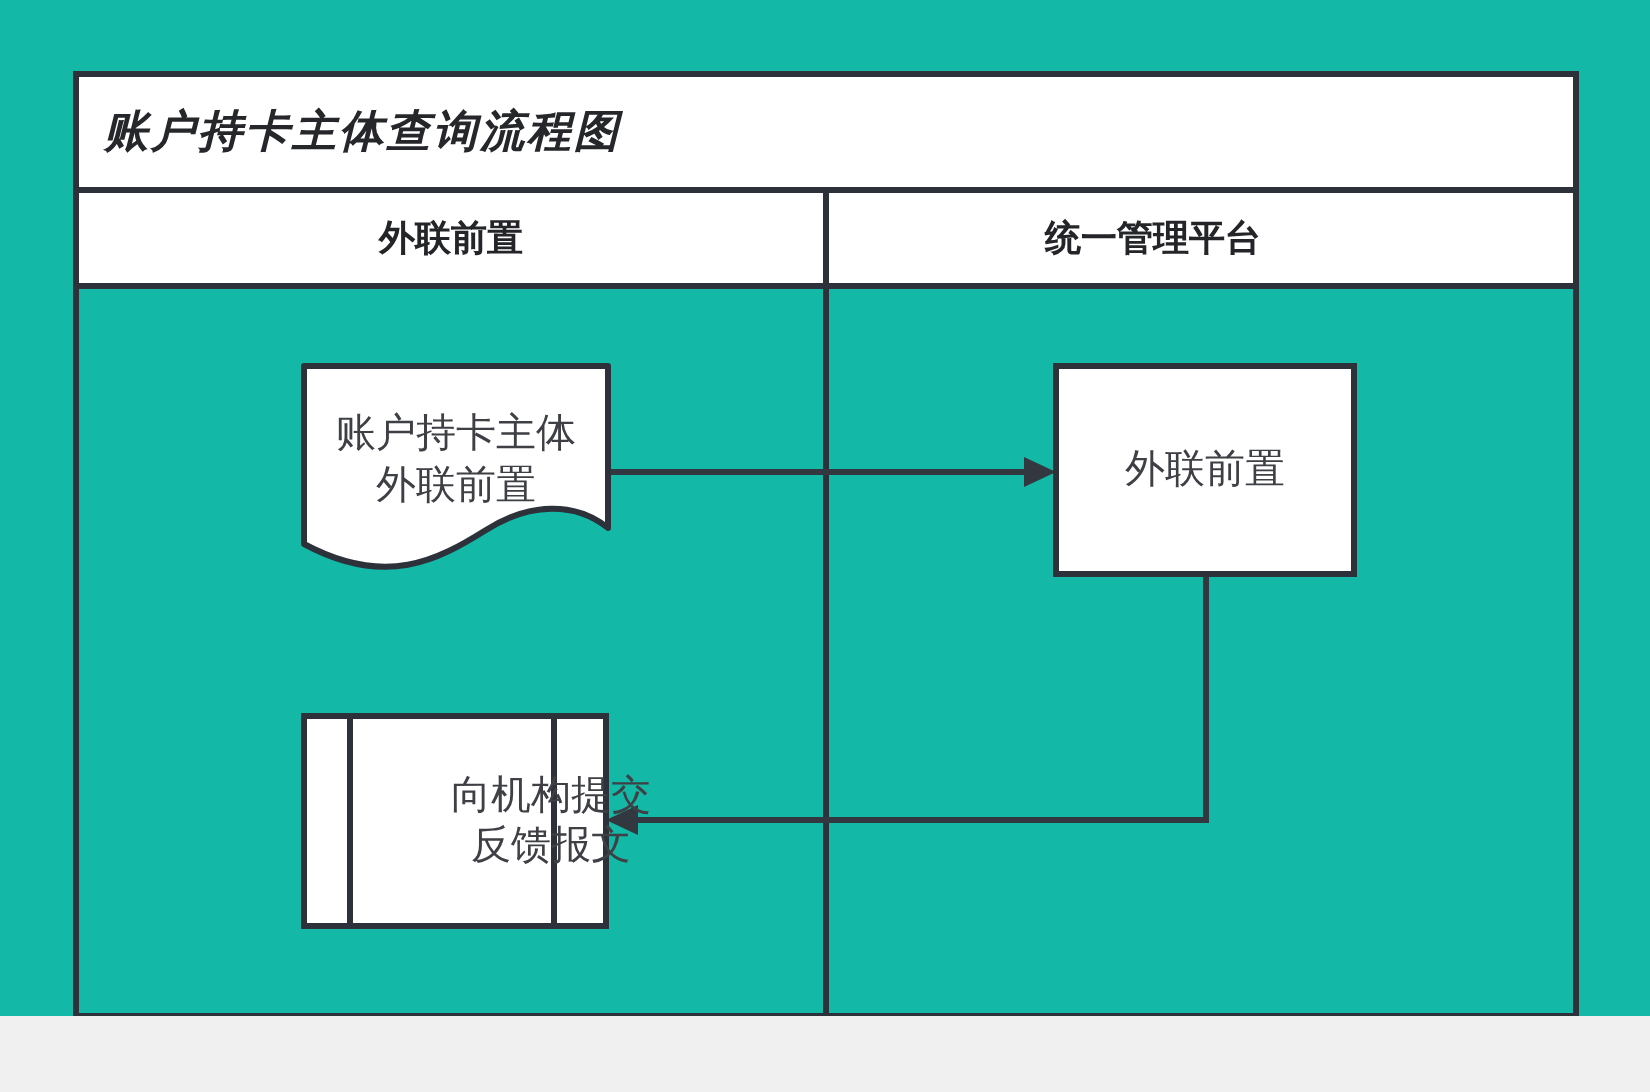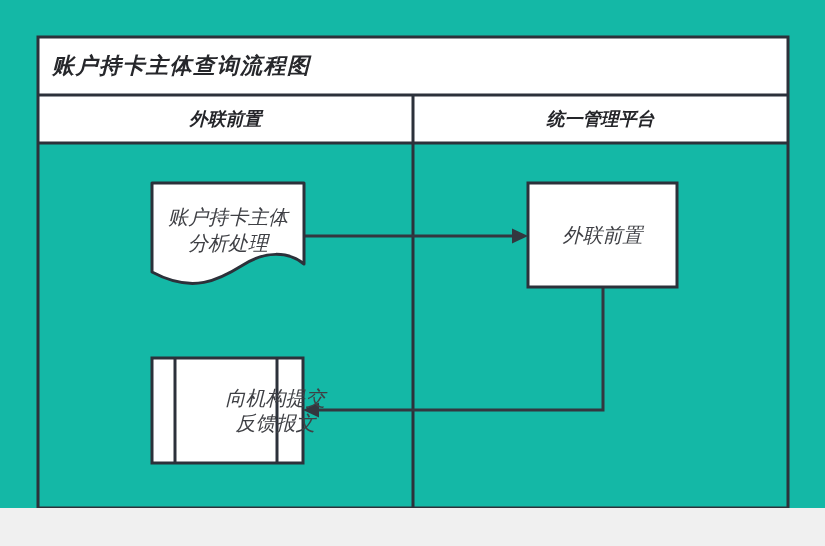--- a/index.html
+++ b/index.html
@@ -18,21 +18,20 @@
   .stage svg {
     position: absolute;
     left: 0;
     top: 0;
   }
   .label {
     position: absolute;
     color: #3f3f44;
     -webkit-user-select: none;
     user-select: none;
-    font-style: italic;
   }
   .title-label {
     left: 38px;
     top: 37px;
     width: 750px;
     height: 58px;
     display: flex;
     align-items: center;
     padding-left: 14px;
     box-sizing: border-box;
@@ -46,21 +45,21 @@
     top: 95px;
     height: 48px;
     display: flex;
     align-items: center;
     justify-content: center;
     font-weight: bold;
     font-size: 18px;
     color: #242529;
   }
   .lane-label.lane-left  { left: 38px;  width: 375px; }
-  .lane-label.lane-right { left: 413px; width: 375px; }
+  .lane-label.lane-right { left: 389px; width: 375px; }
   .node-label {
     display: flex;
     align-items: center;
     justify-content: center;
     text-align: center;
     white-space: pre-line;
     font-size: 20px;
     line-height: 26px;
     color: #3f4045;
   }
@@ -101,20 +100,20 @@
     <line x1="277" y1="358" x2="277" y2="463" stroke="#2c313a" stroke-width="3"></line>
   </svg>
 
   <div class="label title-label">账户持卡主体查询流程图</div>
 
   <div class="label lane-label lane-left">外联前置</div>
 
   <div class="label lane-label lane-right">统一管理平台</div>
 
   <div class="label node-label doc-label">账户持卡主体
-分析处理</div>
+外联前置</div>
 
   <div class="label node-label proc-label">外联前置</div>
 
   <div class="label node-label predef-label">向机构提交
 反馈报文</div>
 
 </div>
 
 </body></html>

